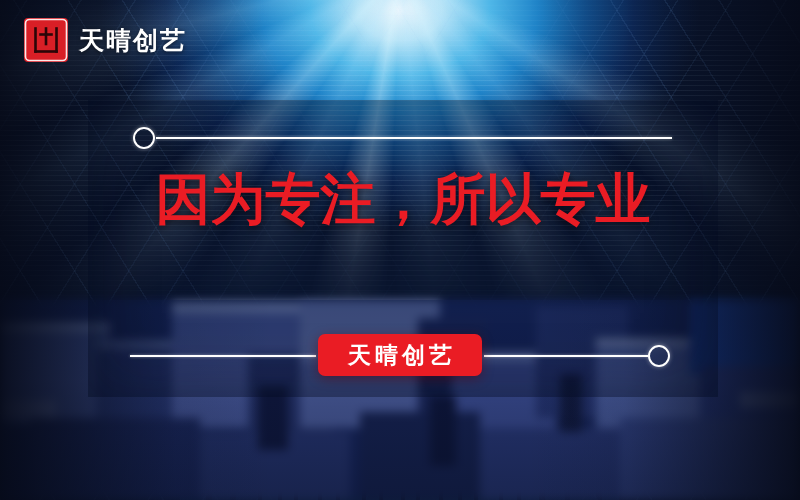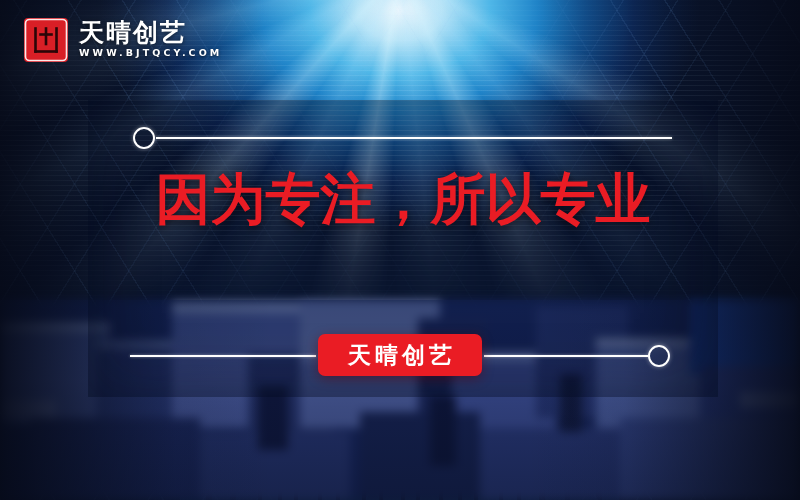--- a/index.html
+++ b/index.html
@@ -300,17 +300,16 @@
           <path d="M11.5 10.5 V33.5"></path>
           <path d="M22 10.5 V26"></path>
           <path d="M32.5 10.5 V33.5"></path>
           <path d="M11.5 33.5 H32.5"></path>
           <path d="M16.5 16.5 H27.5"></path>
         </g>
       </svg>
     </span>
     <span class="logo-text">
       <span class="logo-cn">天晴创艺</span>
-      <span class="logo-url">WWW.BJTQCY.COM</span>
     </span>
   </div>
 
 </div>
 
 </body></html>

